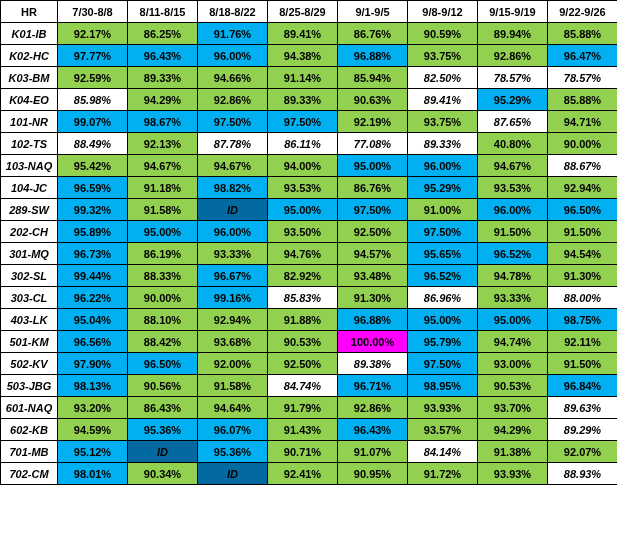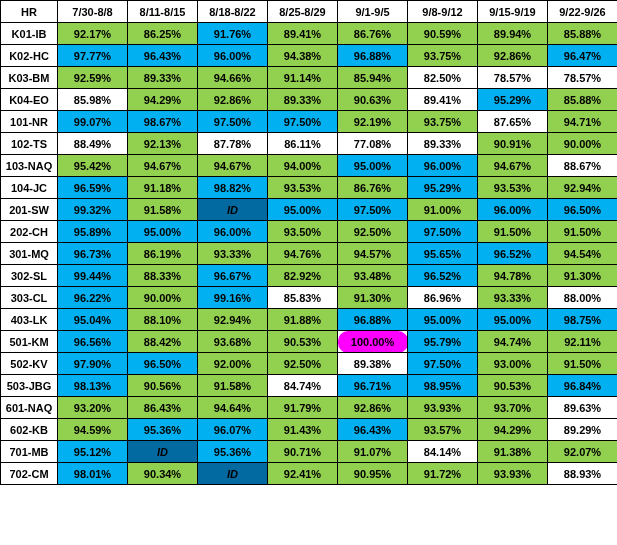--- a/index.html
+++ b/index.html
@@ -35,25 +35,25 @@
     font-weight: bold;
   }
   th.hdr-hr, td.rowhdr {
     text-align: left;
     padding-left: 3px;
   }
   col.c0 { width: 57px; }
   col.cd { width: 70px; }
 
   
-  .bg-white   { background: #ffffff; }
+  .bg-white   { background: #ffffff; font-style: italic; }
   .bg-green   { background: #92d050; }
   .bg-cyan    { background: #00b0f0; }
   .bg-yellow  { background: #0369a1; font-style: italic; }
-  .bg-magenta { background: #ff00ff; border-radius: 10px; }
+  .bg-magenta { background: #ff00ff; }
 </style>
 </head>
 <body>
 
 <table class="grid">
   <colgroup>
     <col class="c0">
     <col class="cd">
       <col class="cd">
       <col class="cd">
@@ -134,21 +134,21 @@
         <td class="bg-green">94.71%</td>
       </tr>
       <tr>
         <td class="rowhdr bg-white">102-TS</td>
         <td class="bg-white">88.49%</td>
         <td class="bg-green">92.13%</td>
         <td class="bg-white">87.78%</td>
         <td class="bg-white">86.11%</td>
         <td class="bg-white">77.08%</td>
         <td class="bg-white">89.33%</td>
-        <td class="bg-green">90.91%</td>
+        <td class="bg-green">40.80%</td>
         <td class="bg-green">90.00%</td>
       </tr>
       <tr>
         <td class="rowhdr bg-white">103-NAQ</td>
         <td class="bg-green">95.42%</td>
         <td class="bg-green">94.67%</td>
         <td class="bg-green">94.67%</td>
         <td class="bg-green">94.00%</td>
         <td class="bg-cyan">95.00%</td>
         <td class="bg-cyan">96.00%</td>
@@ -160,21 +160,21 @@
         <td class="bg-cyan">96.59%</td>
         <td class="bg-green">91.18%</td>
         <td class="bg-cyan">98.82%</td>
         <td class="bg-green">93.53%</td>
         <td class="bg-green">86.76%</td>
         <td class="bg-cyan">95.29%</td>
         <td class="bg-green">93.53%</td>
         <td class="bg-green">92.94%</td>
       </tr>
       <tr>
-        <td class="rowhdr bg-white">201-SW</td>
+        <td class="rowhdr bg-white">289-SW</td>
         <td class="bg-cyan">99.32%</td>
         <td class="bg-green">91.58%</td>
         <td class="bg-yellow">ID</td>
         <td class="bg-cyan">95.00%</td>
         <td class="bg-cyan">97.50%</td>
         <td class="bg-green">91.00%</td>
         <td class="bg-cyan">96.00%</td>
         <td class="bg-cyan">96.50%</td>
       </tr>
       <tr>

